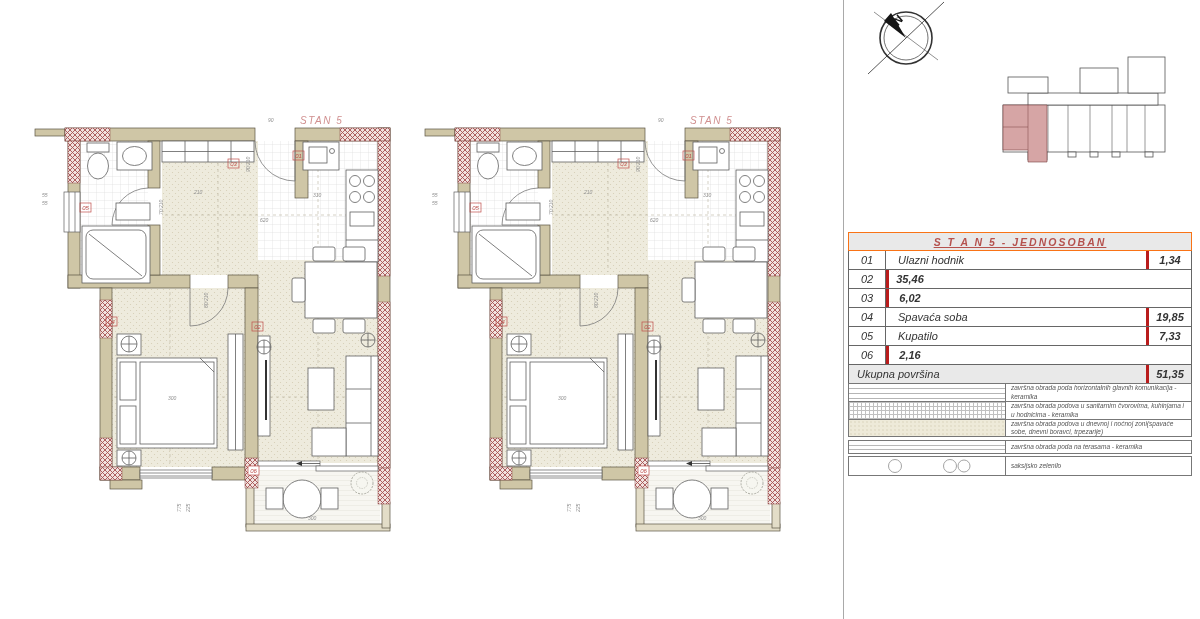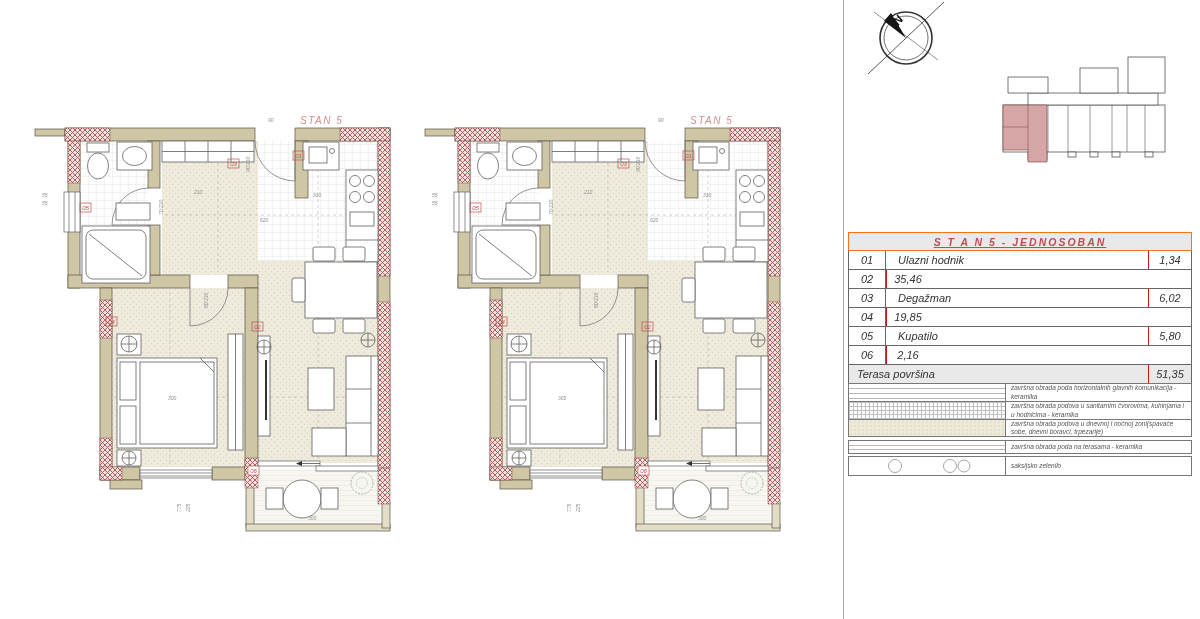--- a/index.html
+++ b/index.html
@@ -9,21 +9,21 @@
 
   
   .tbl{position:absolute;left:848px;top:232px;width:344px;font-style:italic;}
   .tbl-hdr{height:17px;background:#e9e9e9;border:1px solid #f97316;display:flex;align-items:center;
            justify-content:center;color:#b5524e;font-size:10.5px;letter-spacing:2px;
            text-decoration:underline;font-weight:bold;}
   .trow{display:flex;height:18px;border:1px solid #666;border-top:none;font-size:11px;color:#333;
         align-items:stretch;background:#fff;}
   .c-no{width:36px;border-right:1px solid #666;display:flex;align-items:center;justify-content:center;}
   .c-name{flex:1;display:flex;align-items:center;padding-left:12px;}
-  .c-area{width:42px;border-left:1px solid #b91c1c;display:flex;align-items:center;justify-content:center;}
+  .c-area{width:42px;border-left:3px solid #b91c1c;display:flex;align-items:center;justify-content:center;font-weight:bold;}
   .trow.total{background:#e9e9e9;}
   .trow.total .c-name{padding-left:8px;}
 
   
   .legend{position:absolute;left:848px;top:383px;width:344px;font-style:italic;}
   .lrow{display:flex;border:1px solid #777;background:#fff;}
   .lrow.joined{margin-top:-1px;}
   .lrow.gap3{margin-top:3px;}
   .lrow.gap2{margin-top:2px;}
   .lsw{width:156px;border-right:1px solid #777;}
@@ -324,38 +324,38 @@
     <span class="c-no">01</span>
     <span class="c-name">Ulazni hodnik</span>
     <span class="c-area">1,34</span>
   </div>
   <div class="trow">
     <span class="c-no">02</span>
     <span class="c-area">35,46</span>
   </div>
   <div class="trow">
     <span class="c-no">03</span>
-    <span class="c-name">Degažman</span>
     <span class="c-area">6,02</span>
   </div>
   <div class="trow">
     <span class="c-no">04</span>
+    <span class="c-name">Spavaća soba</span>
     <span class="c-area">19,85</span>
   </div>
   <div class="trow">
     <span class="c-no">05</span>
     <span class="c-name">Kupatilo</span>
-    <span class="c-area">5,80</span>
+    <span class="c-area">7,33</span>
   </div>
   <div class="trow">
     <span class="c-no">06</span>
     <span class="c-area">2,16</span>
   </div>
   <div class="trow total">
-    <span class="c-name">Terasa površina</span>
+    <span class="c-name">Ukupna površina</span>
     <span class="c-area">51,35</span>
   </div>
 </div>
 
 
 <div class="legend">
   <div class="lrow" style="height:17px">
     <span class="lsw sw-lines"></span>
     <span class="ltxt">završna obrada poda horizontalnih glavnih komunikacija - keramika</span>
   </div>

